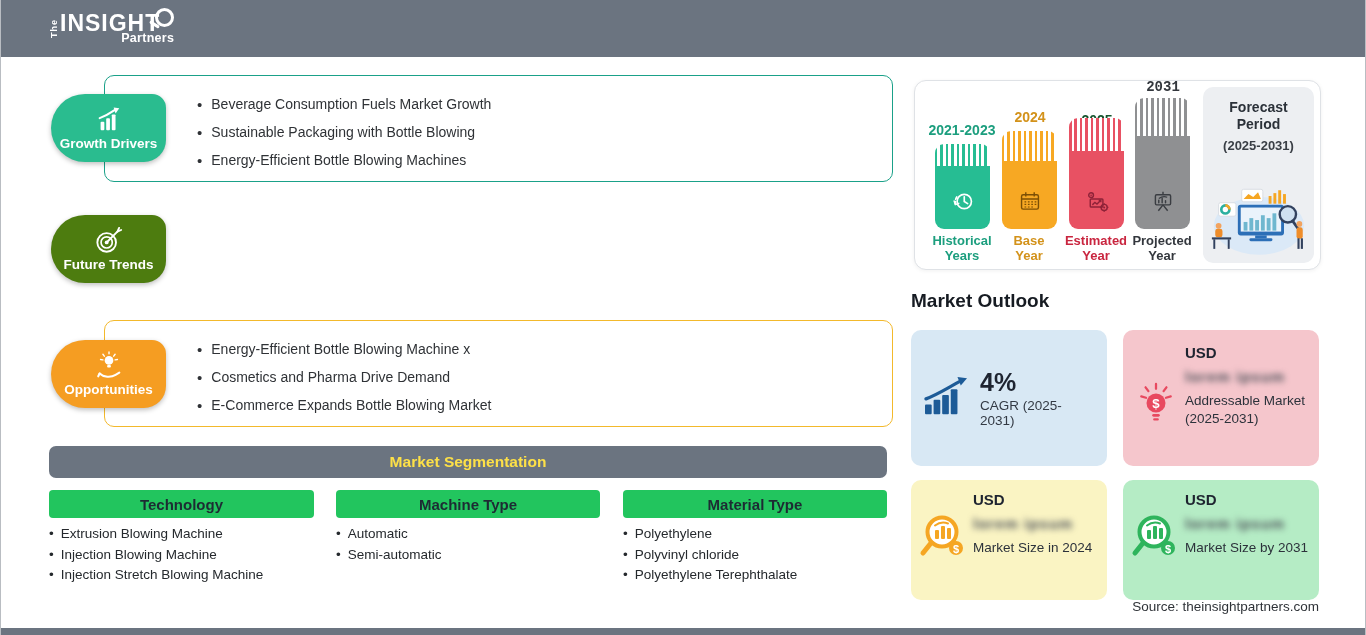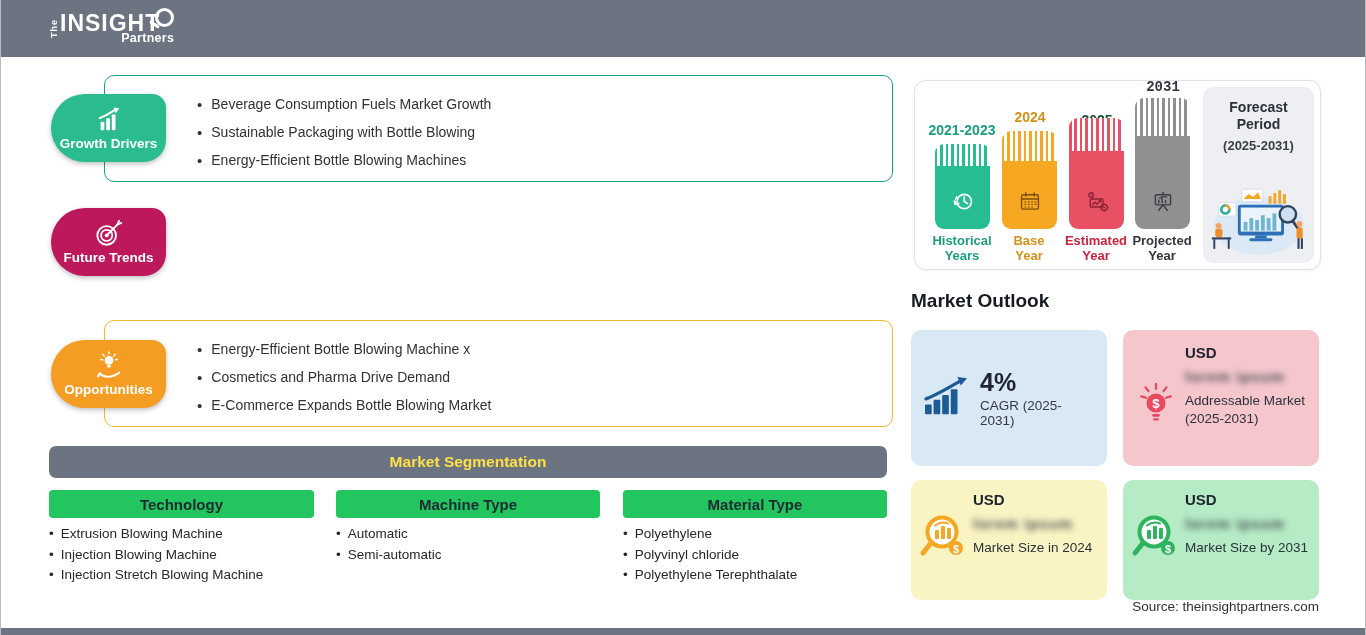--- a/index.html
+++ b/index.html
@@ -28,21 +28,21 @@
   .fw-box-1{top:198px;border:1.6px solid #e84b60;}
   .fw-box-2{top:320px;border:1.6px solid #f3b92c;}
   .fw-list{list-style:none;margin:0;padding:14px 10px 0 92px;}
   .fw-list li{height:28px;display:flex;align-items:center;font-size:14px;color:#2f3236;}
   .fw-list li::before{content:"•";margin-right:9px;font-size:15px;color:#2f3236;}
 
   .badge{position:absolute;left:50px;width:115px;height:68px;border-radius:34px 14px 22px 34px;
          display:flex;flex-direction:column;align-items:center;justify-content:center;
          box-shadow:0 2px 5px rgba(0,0,0,.25);color:#fff;}
   .badge-0{top:94px;background:#2abc8f;}
-  .badge-1{top:208px;background:#be185d;}
+  .badge-1{top:215px;background:#4d7c0f;}
   .badge-2{top:340px;background:#f59d22;}
   .badge-label{font-size:13.5px;font-weight:700;margin-top:1px;}
   .badge-icon{height:30px;display:flex;align-items:center;justify-content:center;}
 
   
   .seg-bar{position:absolute;left:48px;top:446px;width:838px;height:32px;background:#6b7480;border-radius:7px;
            display:flex;align-items:center;justify-content:center;color:#fde047;font-size:15.5px;font-weight:700;}
   .seg-head{position:absolute;top:490px;height:28px;background:#22c55e;border-radius:4px;
             display:flex;align-items:center;justify-content:center;font-size:15px;font-weight:700;color:#1d2b33;}
   .seg-head-0{left:48px;width:265px;}

